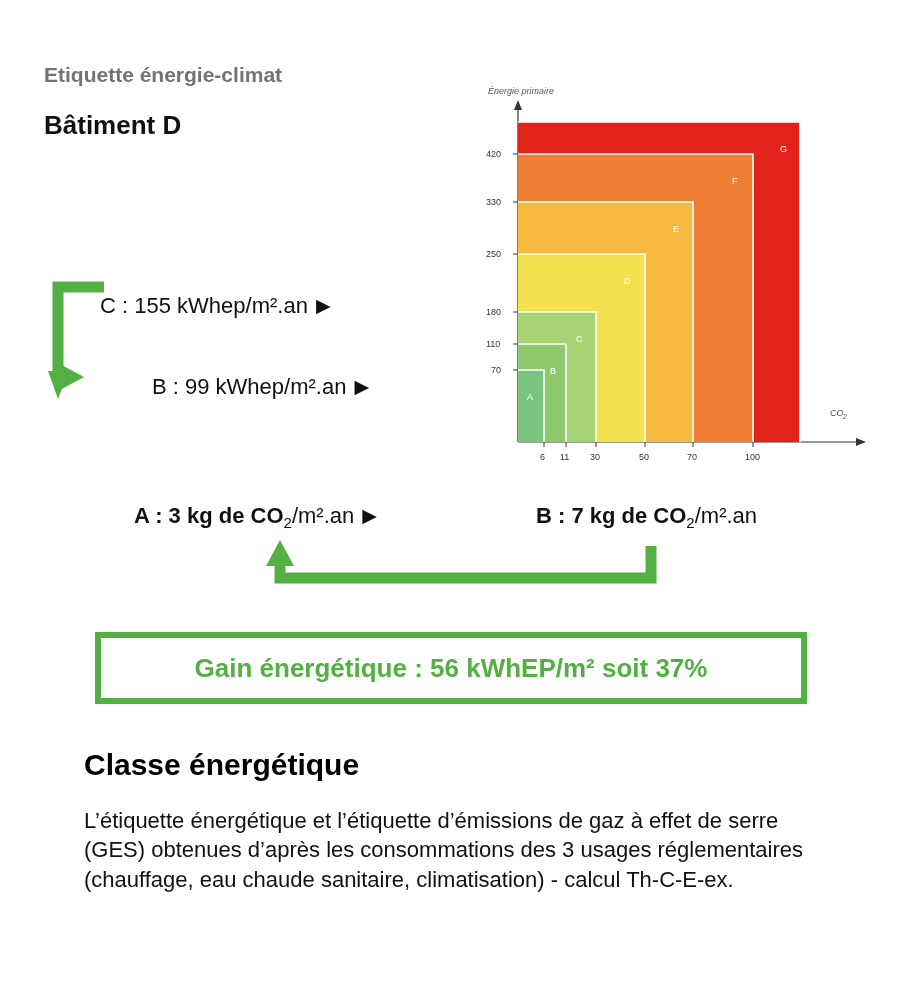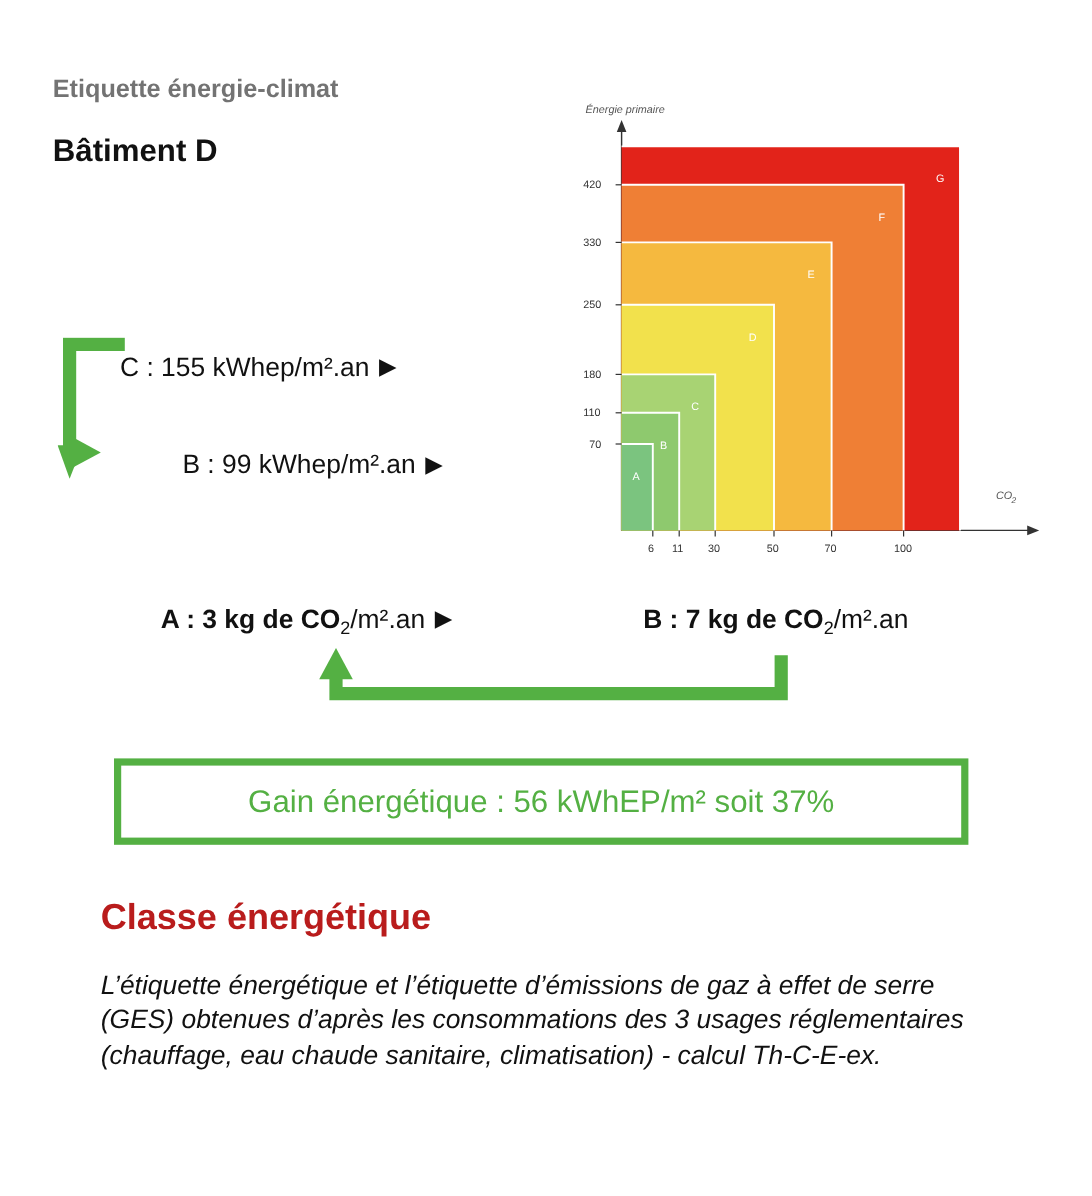--- a/index.html
+++ b/index.html
@@ -90,41 +90,40 @@
     width: 712px;
     height: 72px;
     border: 6px solid #54b043;
     box-sizing: border-box;
     display: flex;
     align-items: center;
     justify-content: center;
   }
   #gain-text {
     font-size: 26px;
-    font-weight: normal;
+    font-weight: bold;
     color: #54b043;
     white-space: nowrap;
   }
 
   
   #classe-title {
     position: absolute;
     left: 84px;
     top: 748px;
     font-size: 30px;
     font-weight: bold;
-    color: #b91c1c;
+    color: #000000;
   }
   #classe-desc {
     position: absolute;
     left: 84px;
     top: 806px;
     width: 760px;
     font-size: 22px;
-    font-style: italic;
     line-height: 1.33;
     color: #111111;
   }
 
   
   #chart {
     position: absolute;
     left: 470px;
     top: 80px;
     width: 420px;

